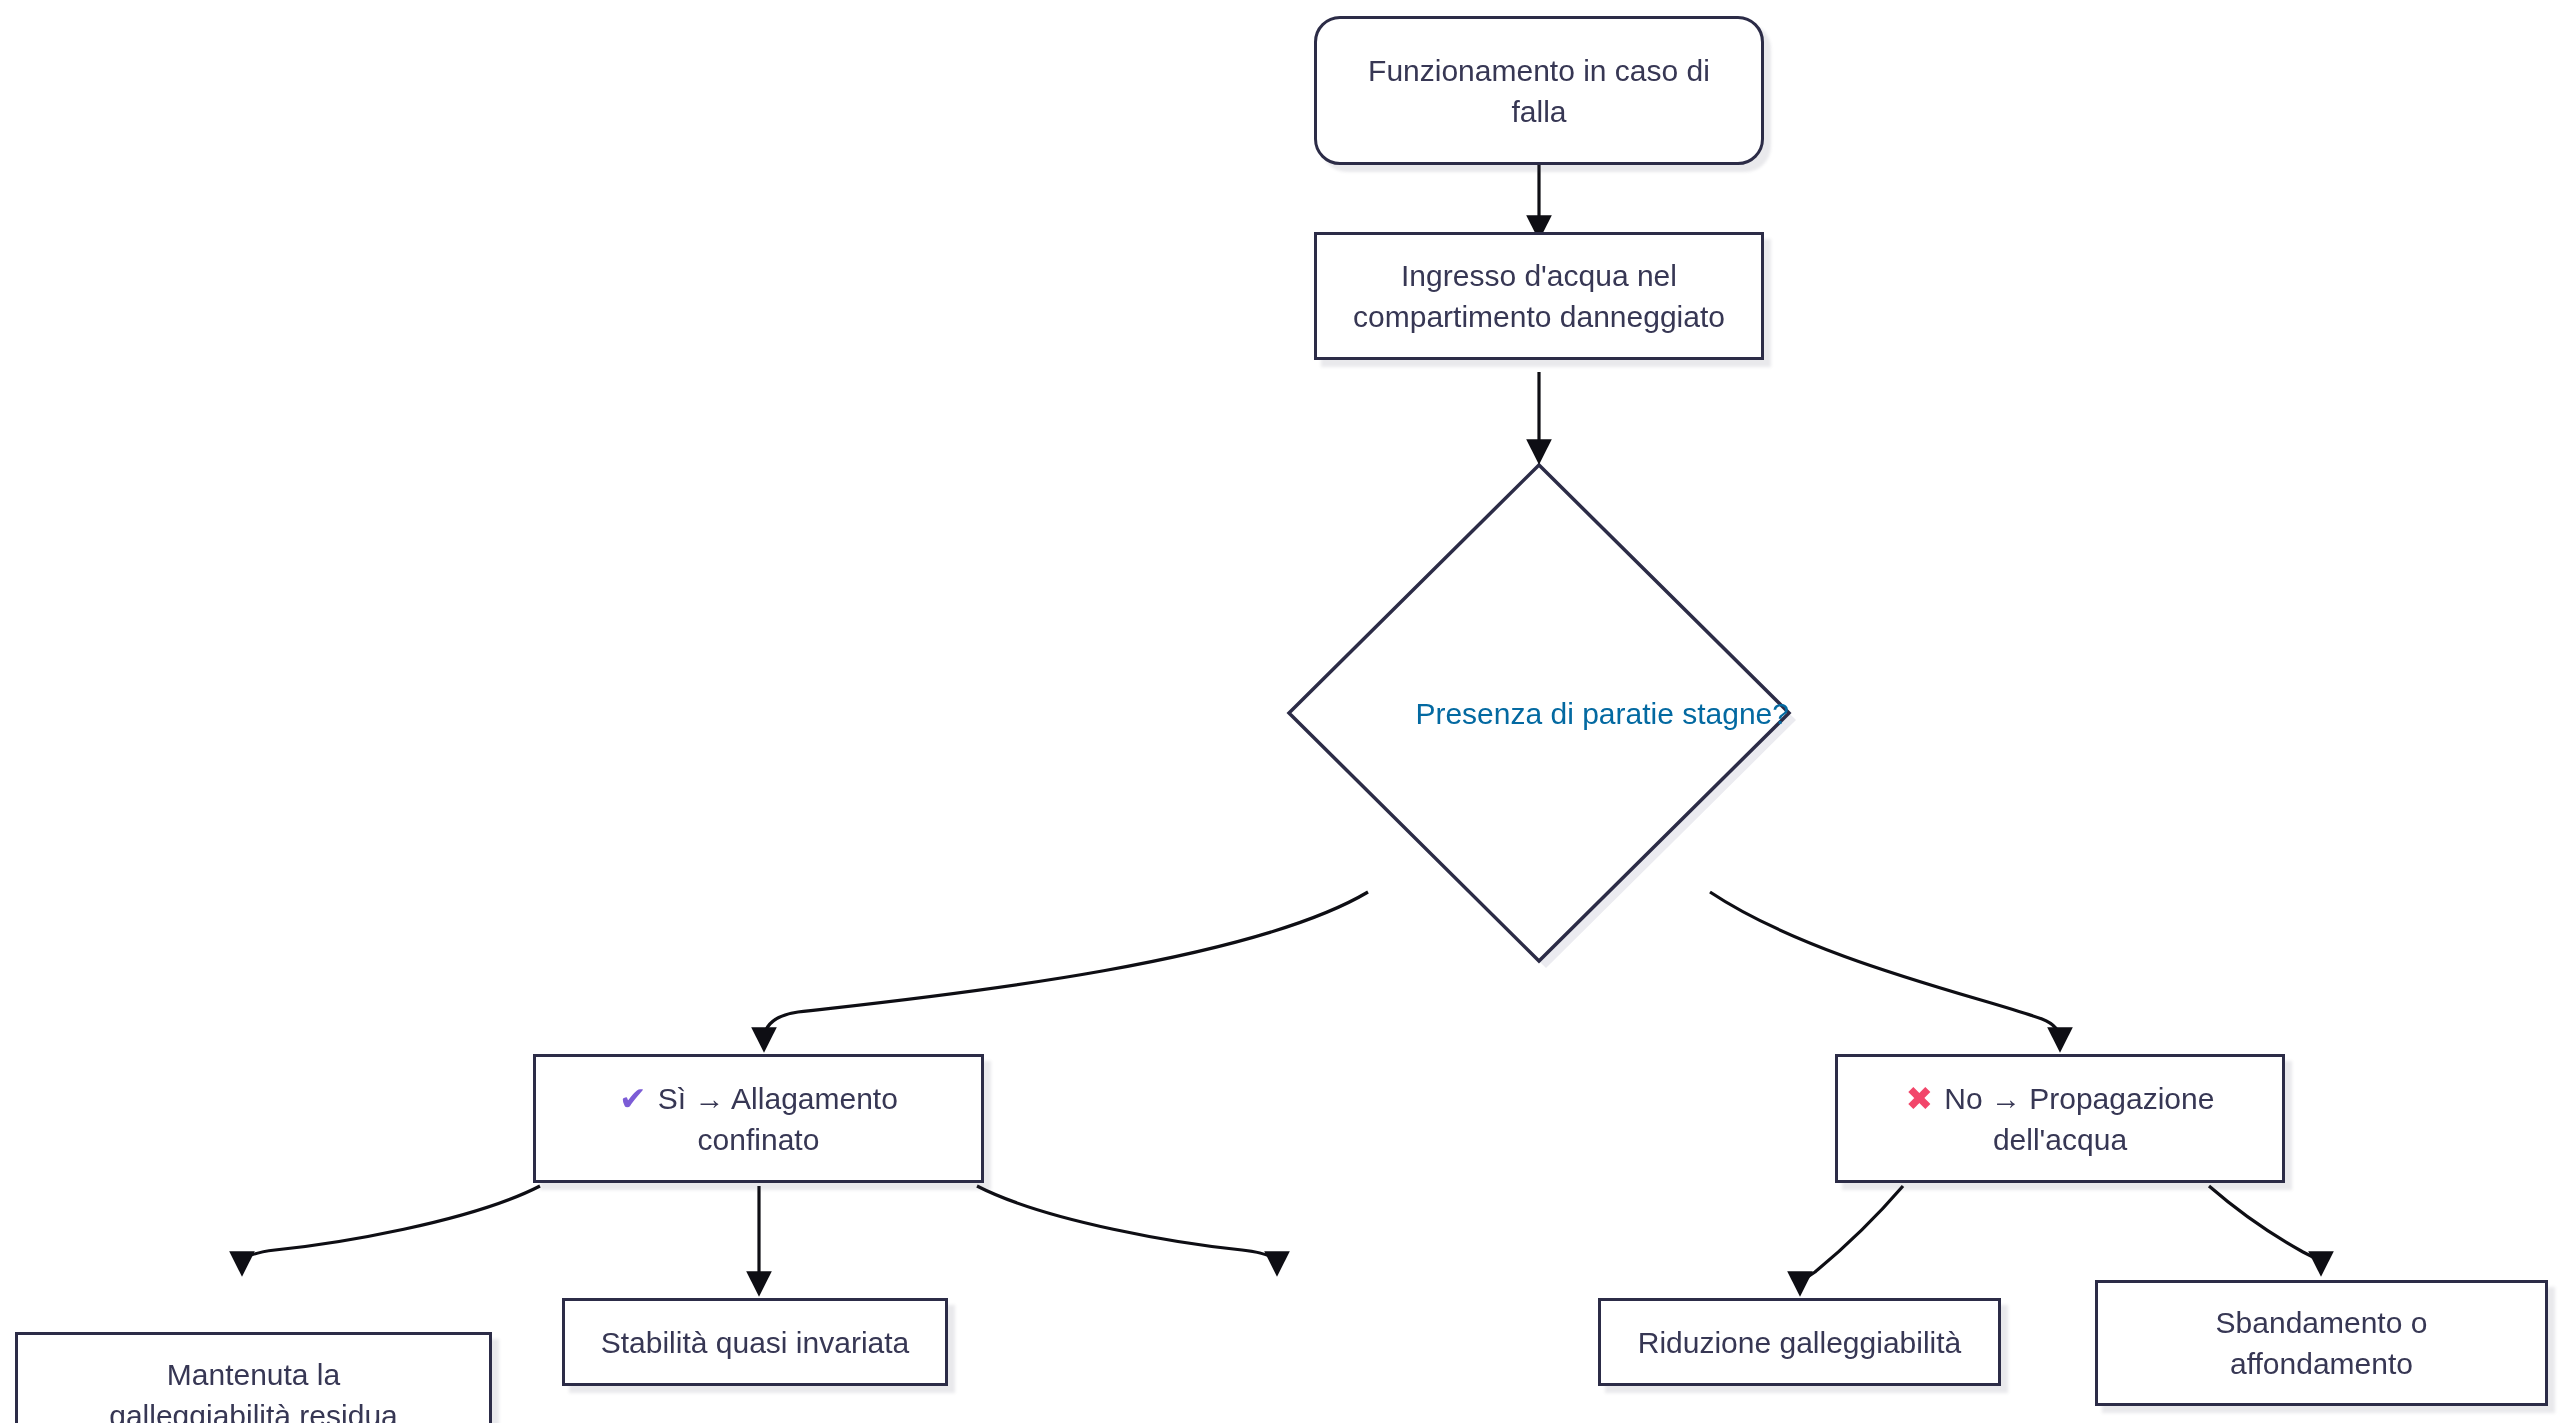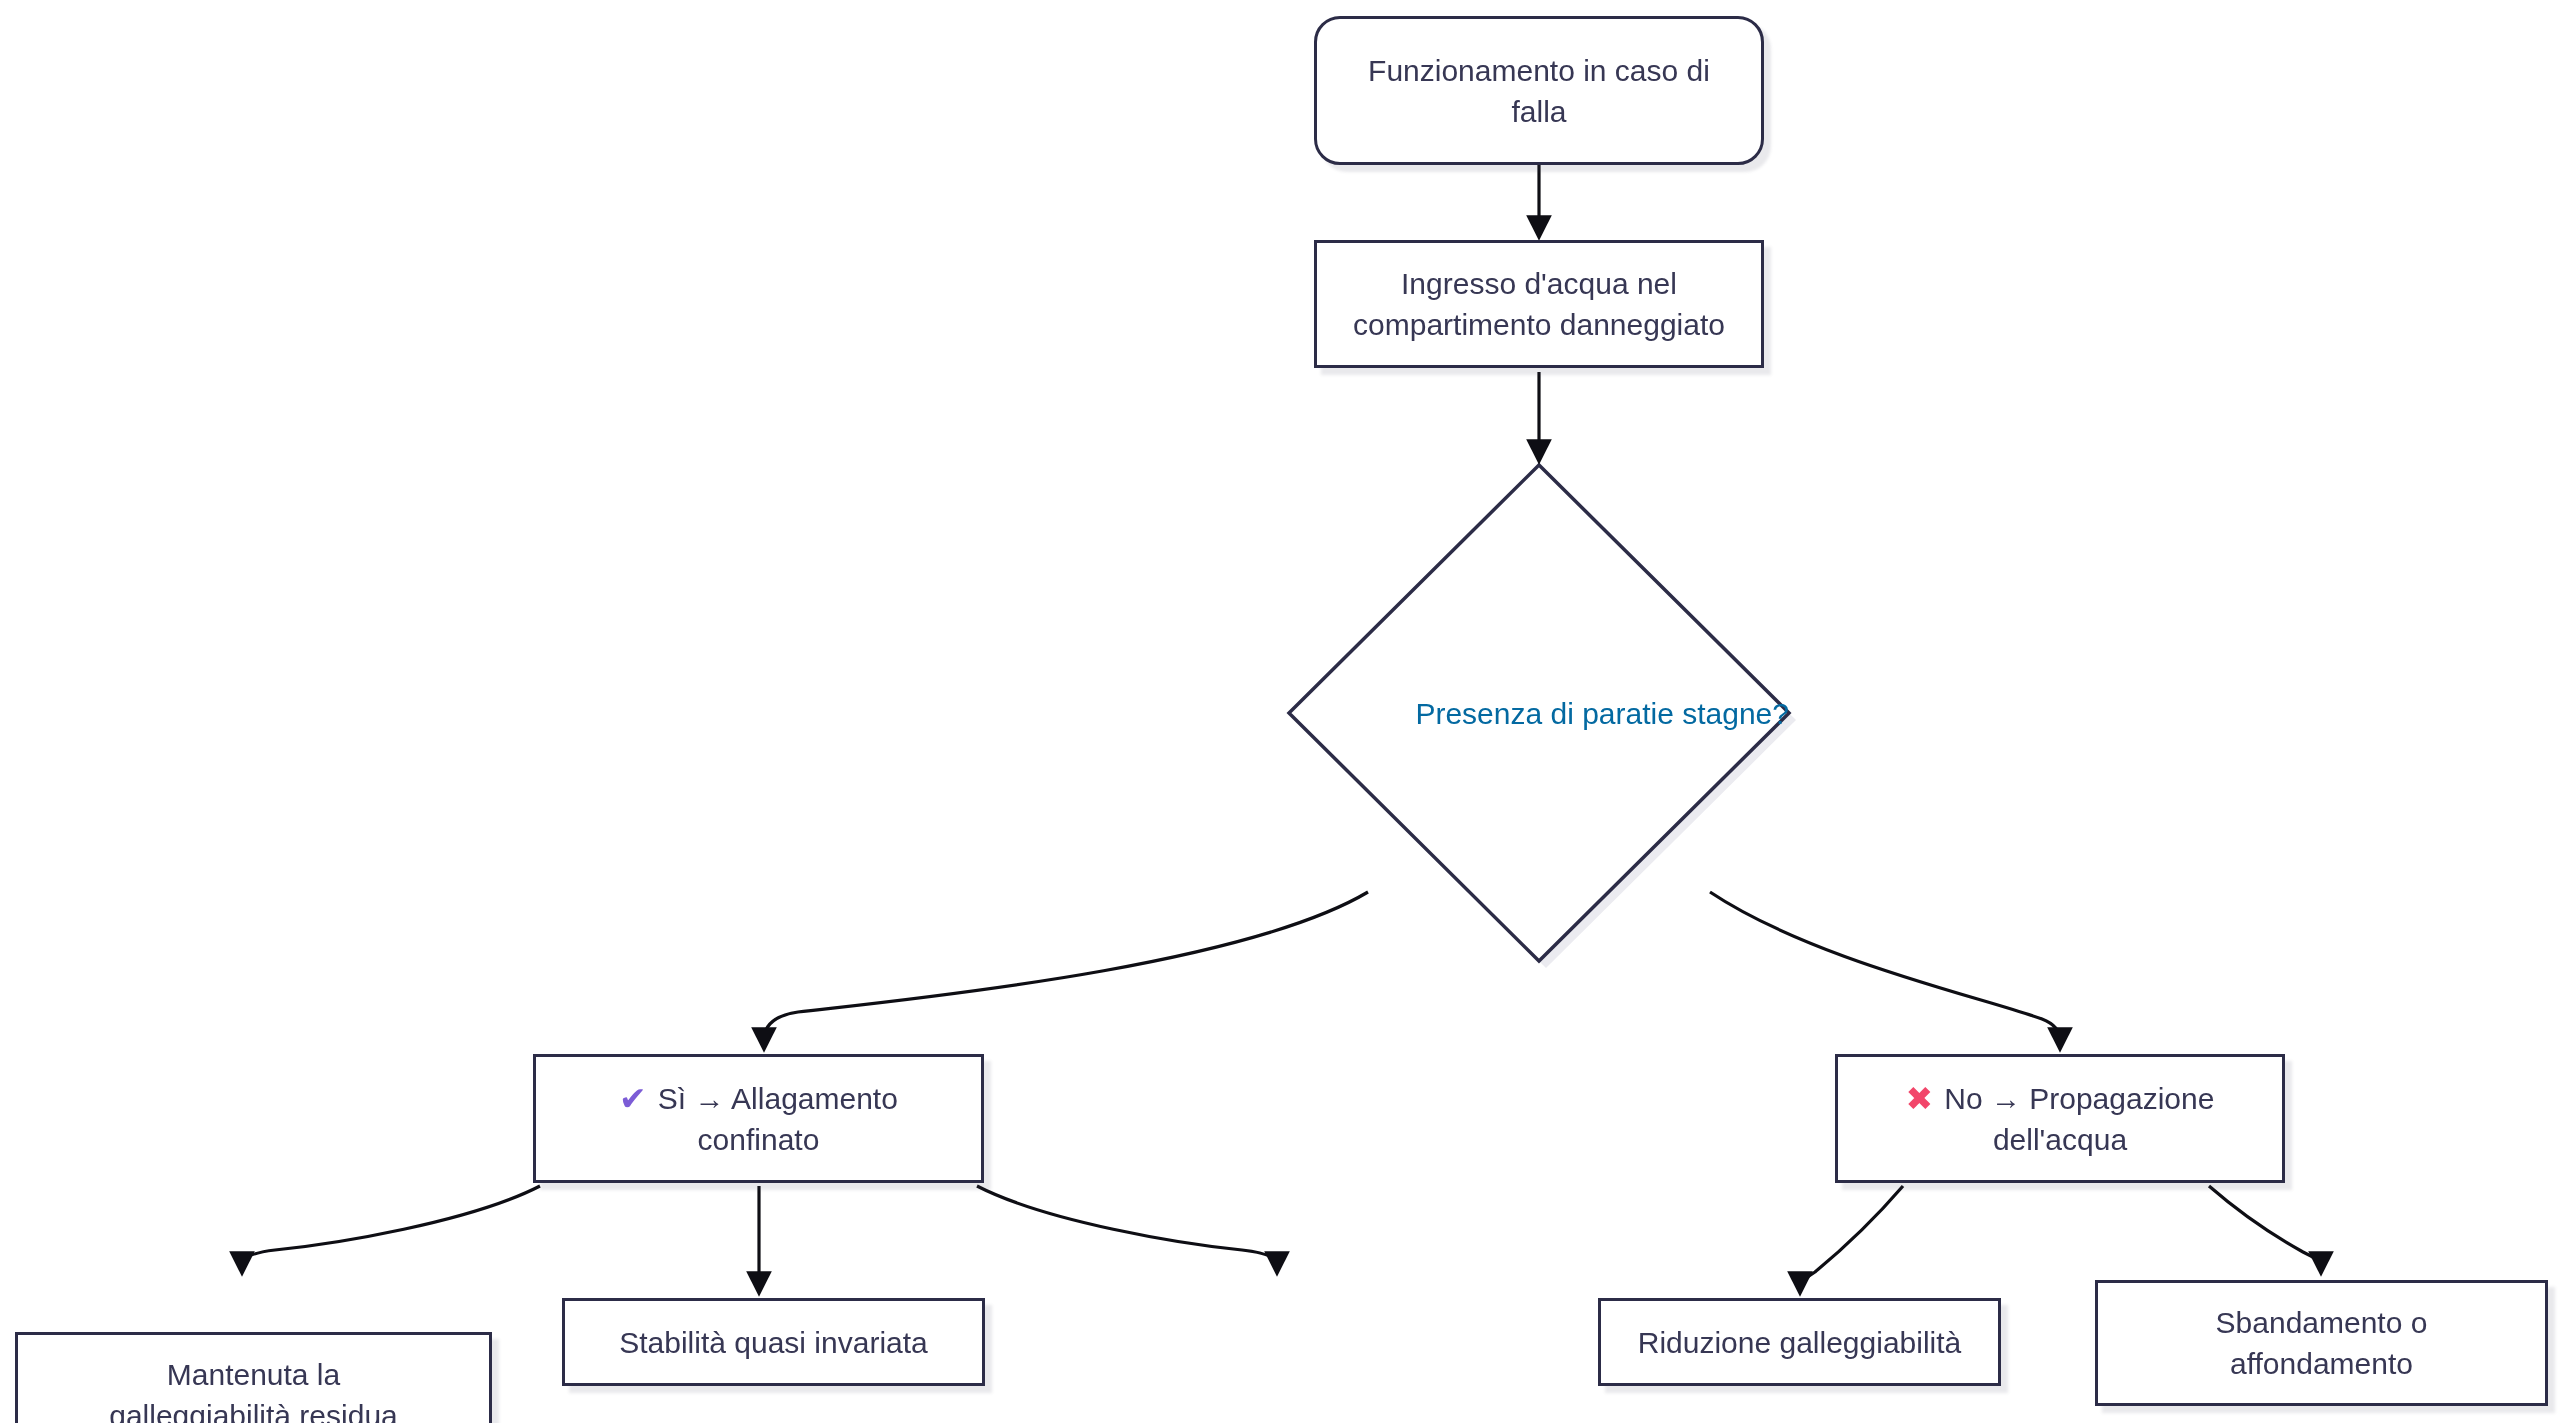--- a/index.html
+++ b/index.html
@@ -96,21 +96,21 @@
     <path class="edge" marker-end="url(#arrow)" d="M2209,1186 C2248,1220 2285,1242 2303,1252 Q2321,1261 2321,1264"></path>
   </svg>
 
   <div class="node rounded" style="left:1314px; top:16px; width:450px; height:149px;">
     <div>
       <span class="line">Funzionamento in caso di</span>
       <span class="line">falla</span>
     </div>
   </div>
 
-  <div class="node" style="left:1314px; top:240px; width:450px; height:128px;">
+  <div class="node" style="left:1314px; top:232px; width:450px; height:128px;">
     <div>
       <span class="line">Ingresso d'acqua nel</span>
       <span class="line">compartimento danneggiato</span>
     </div>
   </div>
 
   <div class="diamond-label" style="left:1289px; top:663px; width:500px; height:100px;">
     <span class="line">Presenza di paratie stagne?</span>
   </div>
 
@@ -134,21 +134,21 @@
     </div>
   </div>
 
   <div class="node" style="left:15px; top:1332px; width:477px; height:126px;">
     <div>
       <span class="line">Mantenuta la</span>
       <span class="line">galleggiabilità residua</span>
     </div>
   </div>
 
-  <div class="node" style="left:562px; top:1298px; width:423px; height:88px;">
+  <div class="node" style="left:562px; top:1298px; width:386px; height:88px;">
     <div>
       <span class="line">Stabilità quasi invariata</span>
     </div>
   </div>
 
 
   <div class="node" style="left:2095px; top:1280px; width:453px; height:126px;">
     <div>
       <span class="line">Sbandamento o</span>
       <span class="line">affondamento</span>

